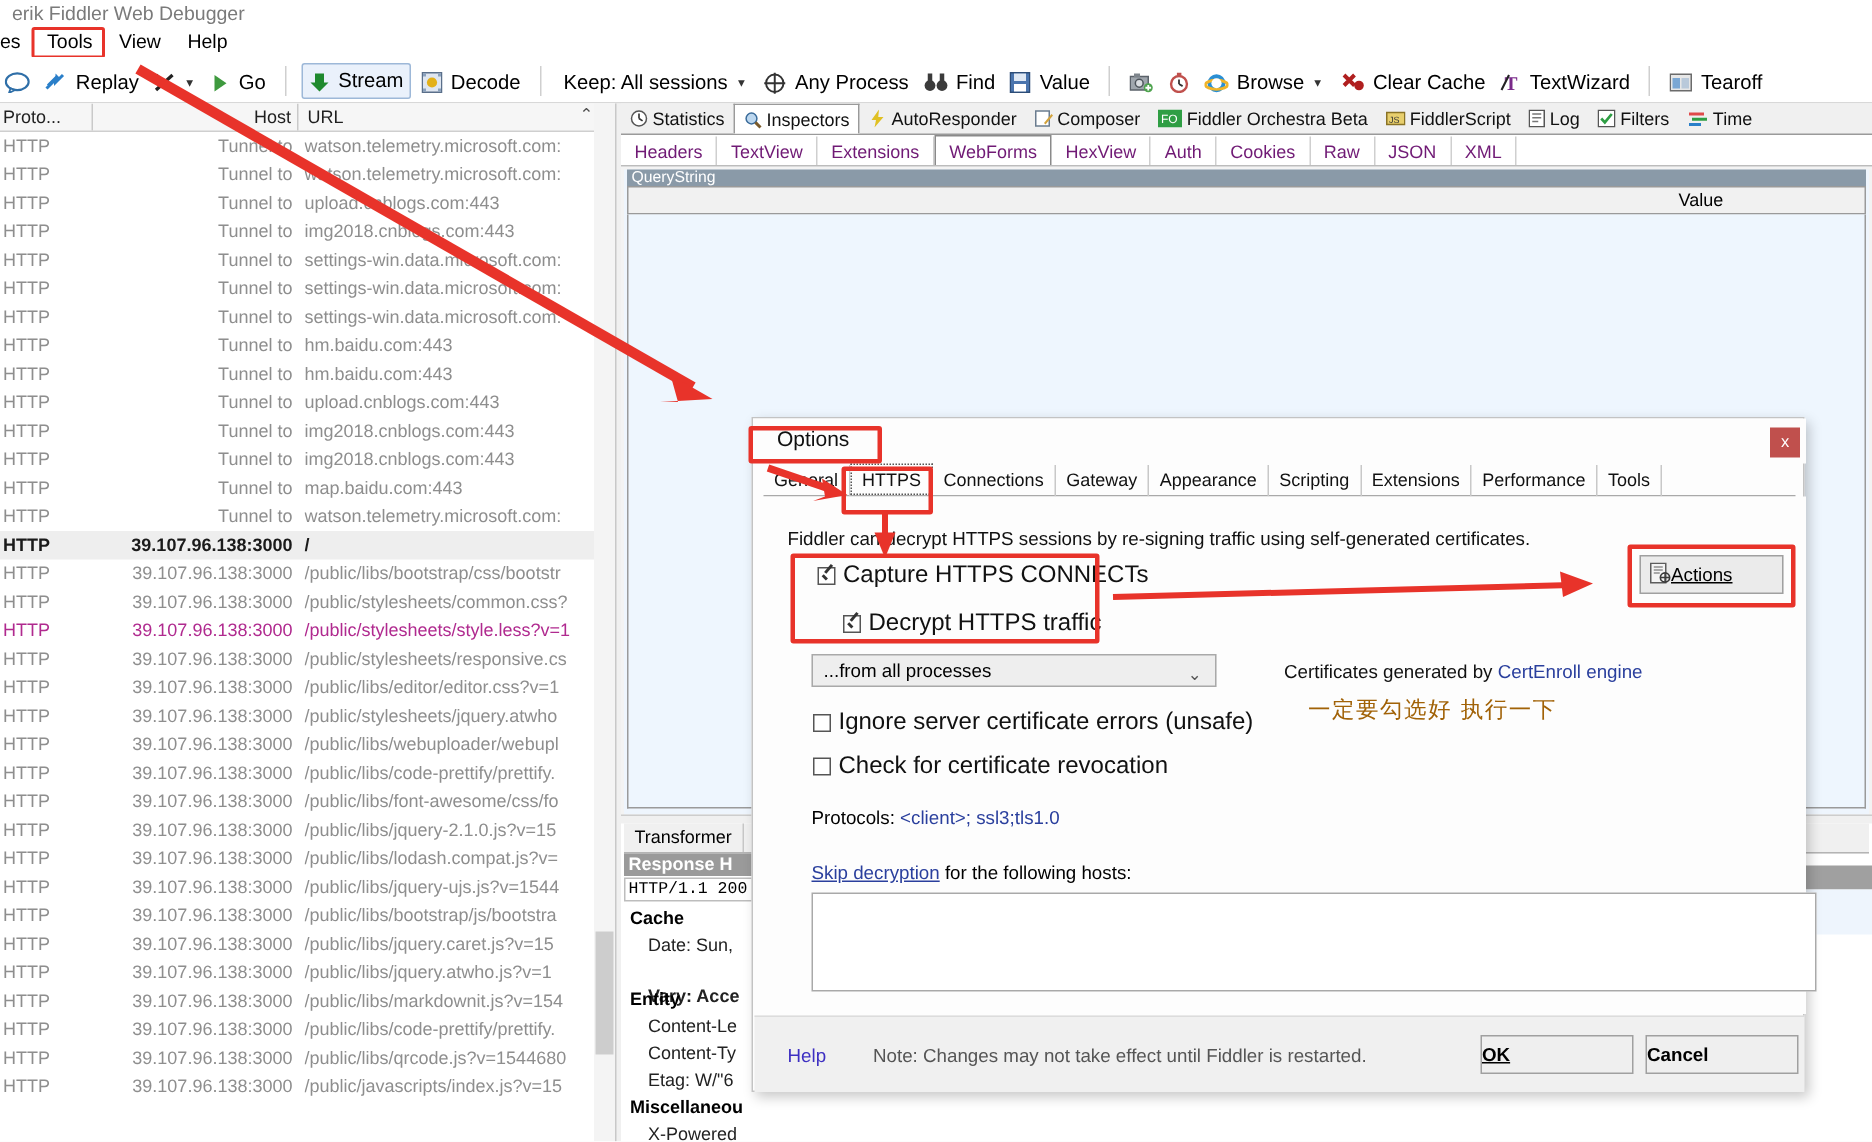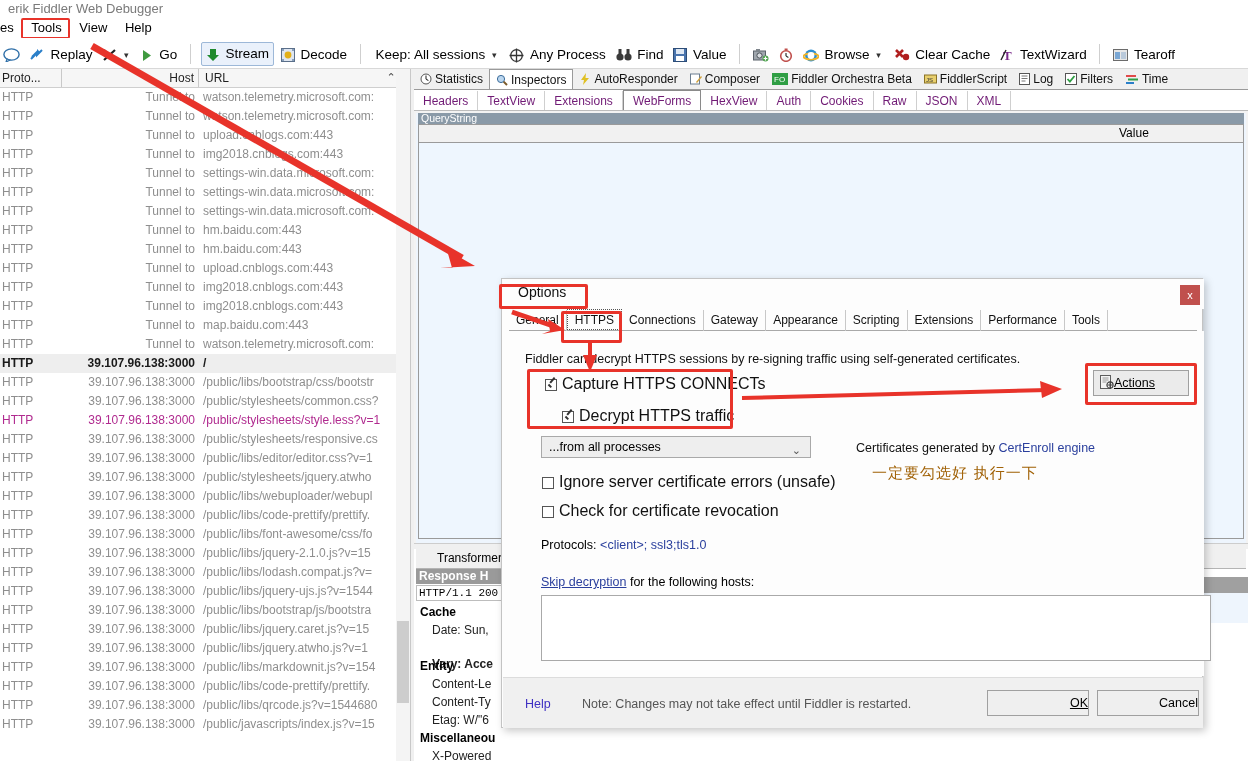--- a/index.html
+++ b/index.html
@@ -144,21 +144,21 @@
   }
 
   .splitter-h {
     position:absolute; left:0; top:474px; width:834px; height:6px;
     background:#f0f0f0; border-top:1px solid #cdcdcd;
   }
 
   
   .respzone { position:absolute; left:0; top:480px; width:834px; height:212px; background:#fff; }
   .resp-tabs { position:absolute; left:2px; top:0; width:830px; height:20px; background:#f0f0f0; white-space:nowrap; font-size:12px; border-bottom:1px solid #b4b4b4;}
-  .rt { display:inline-block; height:19px; line-height:19px; padding:0 21px; border-right:1px solid #c7c7c7; }
+  .rt { display:inline-block; height:19px; line-height:19px; padding:0 7px; border-right:1px solid #c7c7c7; }
   .resp-title {
     position:absolute; left:2px; top:20px; width:88px; height:15px;
     background:#9a9a9a; color:#fff; font-weight:bold; font-size:12px; line-height:15px; padding-left:3px; overflow:hidden;
   }
   .resp-status {
     position:absolute; left:2px; top:36px; width:86px; height:16px;
     border:1px solid #bdbdbd; background:#fff;
     font-family:"Liberation Mono", monospace; font-size:11px; line-height:14px; padding-left:2px; overflow:hidden;
   }
   .hdr-group { position:absolute; font-weight:bold; font-size:12px; color:#000; }
@@ -243,21 +243,21 @@
   }
 
   .dlg-footer {
     position:absolute; left:1px; top:398px; width:700px; height:51px;
     background:#f0f0f0; border-top:1px solid #dcdcdc;
   }
   .help-link { position:absolute; left:22px; top:19px; font-size:12.5px; color:#3d2fc2; }
   .foot-note { position:absolute; left:79px; top:19px; font-size:12.5px; color:#555; white-space:nowrap; }
   .btn {
     position:absolute; top:12px; height:26px; line-height:24px;
-    border:1px solid #a0a0a0; background:#efefef; font-size:12.5px; text-align:right;
+    border:1px solid #a0a0a0; background:#efefef; font-size:12.5px; text-align:left;font-weight:bold;
   }
   .btn.ok { left:484px; width:102px; }
   .btn.cancel { left:594px; width:102px; }
   .btn u { text-decoration: underline; }
 
   .actions-btn {
     position:absolute; left:1093px; top:370px; width:96px; height:26px;
     border:1px solid #a0a0a0; background:#ebebeb; font-size:12.5px; line-height:24px;
     padding-left:6px;
   }

